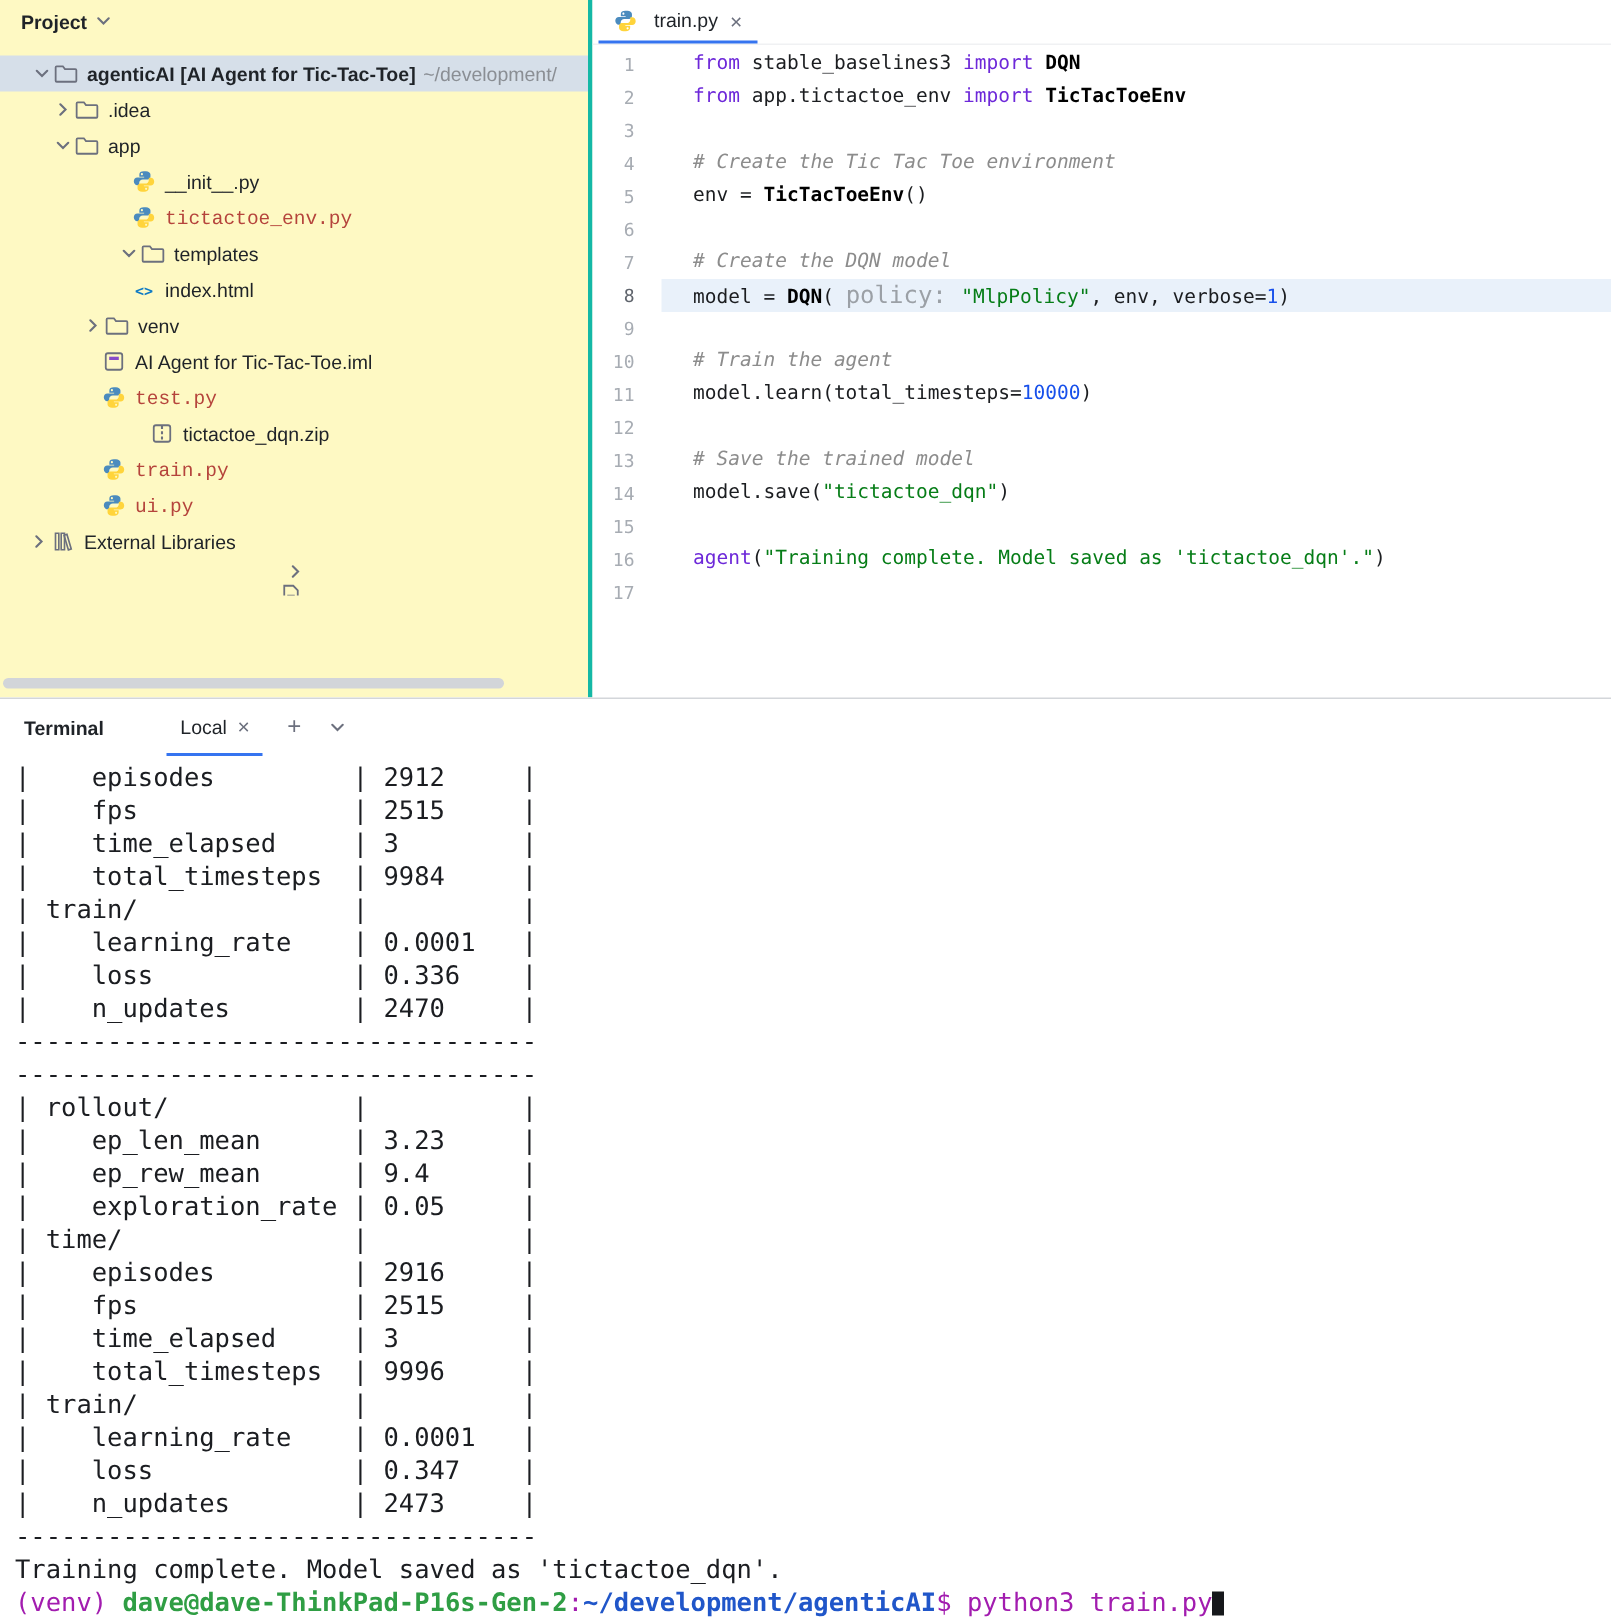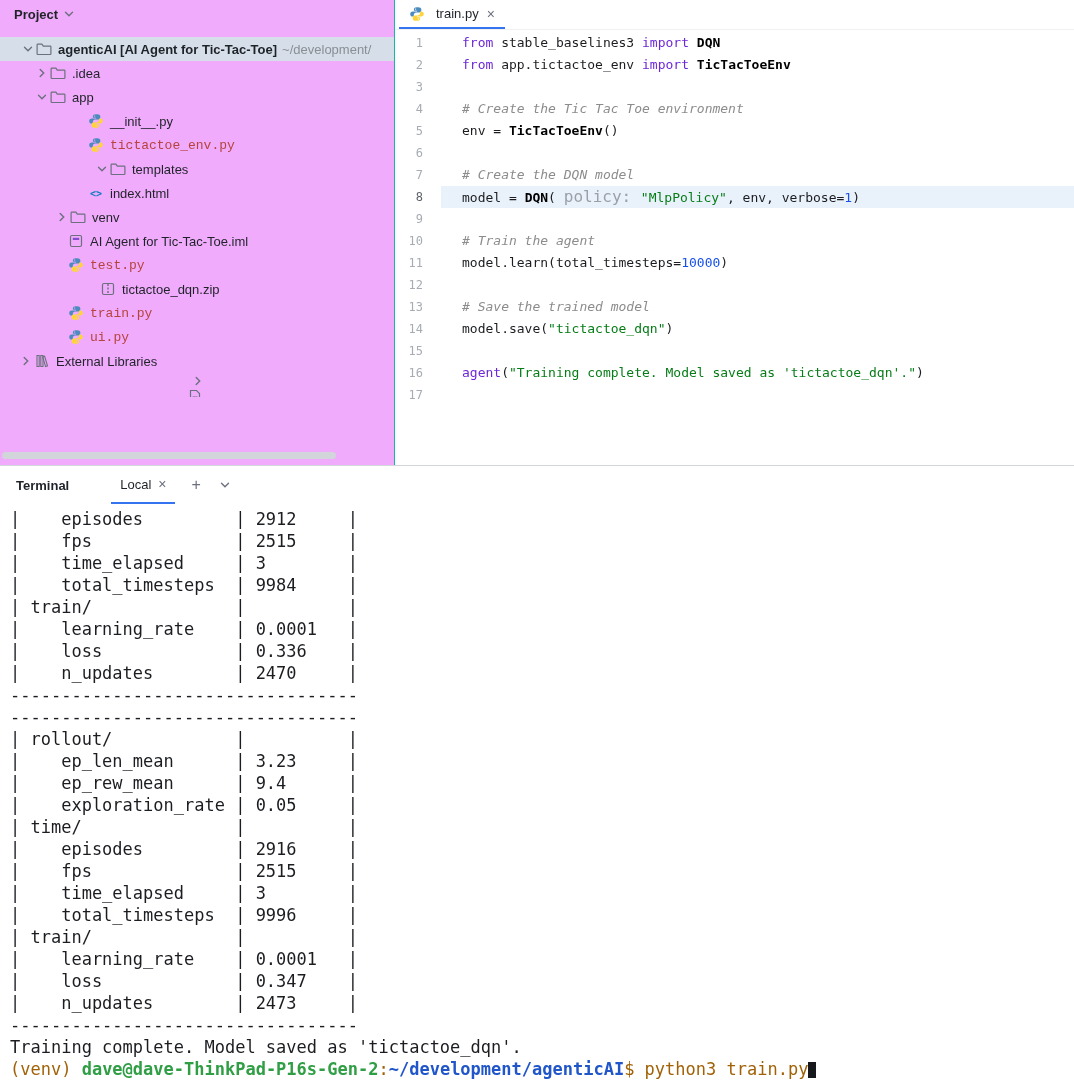--- a/index.html
+++ b/index.html
@@ -7,21 +7,21 @@
   body {
     width:1074px; height:1080px; overflow:hidden;
     font-family:"Liberation Sans","DejaVu Sans",sans-serif;
     font-size:13px; color:#1F2328; background:#fff;
   }
   .ide { position:relative; width:1074px; height:1080px; }
 
   
   .project-panel {
     position:absolute; left:0; top:0; width:395px; height:465px;
-    background:#f0abfc; border-right:1px solid #14b8a6; overflow:hidden;
+    background:#fef9c3; border-right:3px solid #14b8a6; overflow:hidden;
   }
   .project-header { height:28px; display:flex; align-items:center; padding-left:14px; gap:3px; font-weight:600; }
   .tree { padding-top:9px; }
   .tree-row { display:flex; align-items:center; height:24px; white-space:nowrap; overflow:hidden; cursor:default; }
   .tree-row.selected { background:#D6DFE9; }
   .chev { width:16px; height:16px; flex:none; display:flex; align-items:center; justify-content:center; }
   .ticon { width:16px; height:16px; flex:none; margin-right:6px; display:flex; align-items:center; justify-content:center; }
   .tlabel { color:#1F2328; }
   .tlabel.red { color:#B5443C;font-family:Liberation Mono, monospace; }
   .tlabel.bold { font-weight:700; }
@@ -50,21 +50,21 @@
 
   
   .terminal { position:absolute; left:0; top:465px; width:1074px; height:615px; background:#fff; border-top:1px solid #D3D6DA; overflow:hidden; }
   .term-header { height:38px; display:flex; align-items:stretch; padding-left:16px; }
   .term-title { font-weight:600; display:flex; align-items:center; margin-right:42px; }
   .term-tab { display:flex; align-items:center; gap:7px; padding:0 9px; border-bottom:2px solid #3574F0; }
   .term-tab .close { color:#6C707E; font-size:14px; line-height:1; }
   .term-btn { display:flex; align-items:center; margin-left:16px; color:#6C707E; font-size:16px; }
   .term-body { padding:4px 0 0 10px; }
   .tline { height:22px; line-height:22px; white-space:pre; font-family:"DejaVu Sans Mono","Liberation Mono",monospace; font-size:17px; color:#1B1D21; }
-  .t-pl { color:#a16207;text-align:right; }
+  .t-pl { color:#a21caf;text-align:right; }
   .t-green { color:#2F9E44; font-weight:700; }
   .t-blue { color:#2056C9; font-weight:700; }
   .tcursor { display:inline-block; width:8px; height:16px; background:#16181B; vertical-align:-3px; }
 </style>
 </head>
 <body>
 
 <div class="ide">
 
   <aside class="project-panel">
@@ -128,21 +128,21 @@
         </div>
         <div class="tree-row" style="padding-left: 88px;">
           <span class="ticon">
             <svg width="16" height="16" viewBox="0 0 16 16">
               <path fill="#4B8BBE" d="M7.9 1.2c-1.9 0-3 .8-3 2.1v1.5h3.2v.6H3.6c-1.4 0-2.4 1-2.4 2.5 0 1.6 1 2.6 2.4 2.6h1.2V8.9c0-1.3 1.1-2.3 2.4-2.3h3.2c1.1 0 1.9-.9 1.9-2V3.3c0-1.2-1.4-2.1-3-2.1zM6.6 2.4c.4 0 .7.3.7.7s-.3.7-.7.7-.7-.3-.7-.7.3-.7.7-.7z"></path>
               <path fill="#FFD43B" d="M8.1 14.8c1.9 0 3-.8 3-2.1v-1.5H7.9v-.6h4.5c1.4 0 2.4-1 2.4-2.5 0-1.6-1-2.6-2.4-2.6h-1.2v1.6c0 1.3-1.1 2.3-2.4 2.3H5.6c-1.1 0-1.9.9-1.9 2v1.3c0 1.2 1.4 2.1 3 2.1zm1.3-1.2c-.4 0-.7-.3-.7-.7s.3-.7.7-.7.7.3.7.7-.3.7-.7.7z"></path>
             </svg>
           </span>
           <span class="tlabel red">tictactoe_env.py</span>
         </div>
-        <div class="tree-row" style="padding-left: 78px; margin-left: 16px;">
+        <div class="tree-row" style="padding-left: 78px;">
           <span class="chev">
             <svg width="16" height="16" viewBox="0 0 16 16">
               <path d="M4.5 6.2 8 9.7l3.5-3.5" fill="none" stroke="#6C707E" stroke-width="1.4" stroke-linecap="round"></path>
             </svg>
           </span>
           <span class="ticon">
             <svg width="16" height="16" viewBox="0 0 16 16">
               <path d="M1.8 3.2h4.1l1.4 1.9h6.9c.4 0 .7.3.7.7v7c0 .4-.3.7-.7.7H1.8c-.4 0-.7-.3-.7-.7V3.9c0-.4.3-.7.7-.7z" fill="none" stroke="#6C707E" stroke-width="1.2"></path>
             </svg>
           </span>

